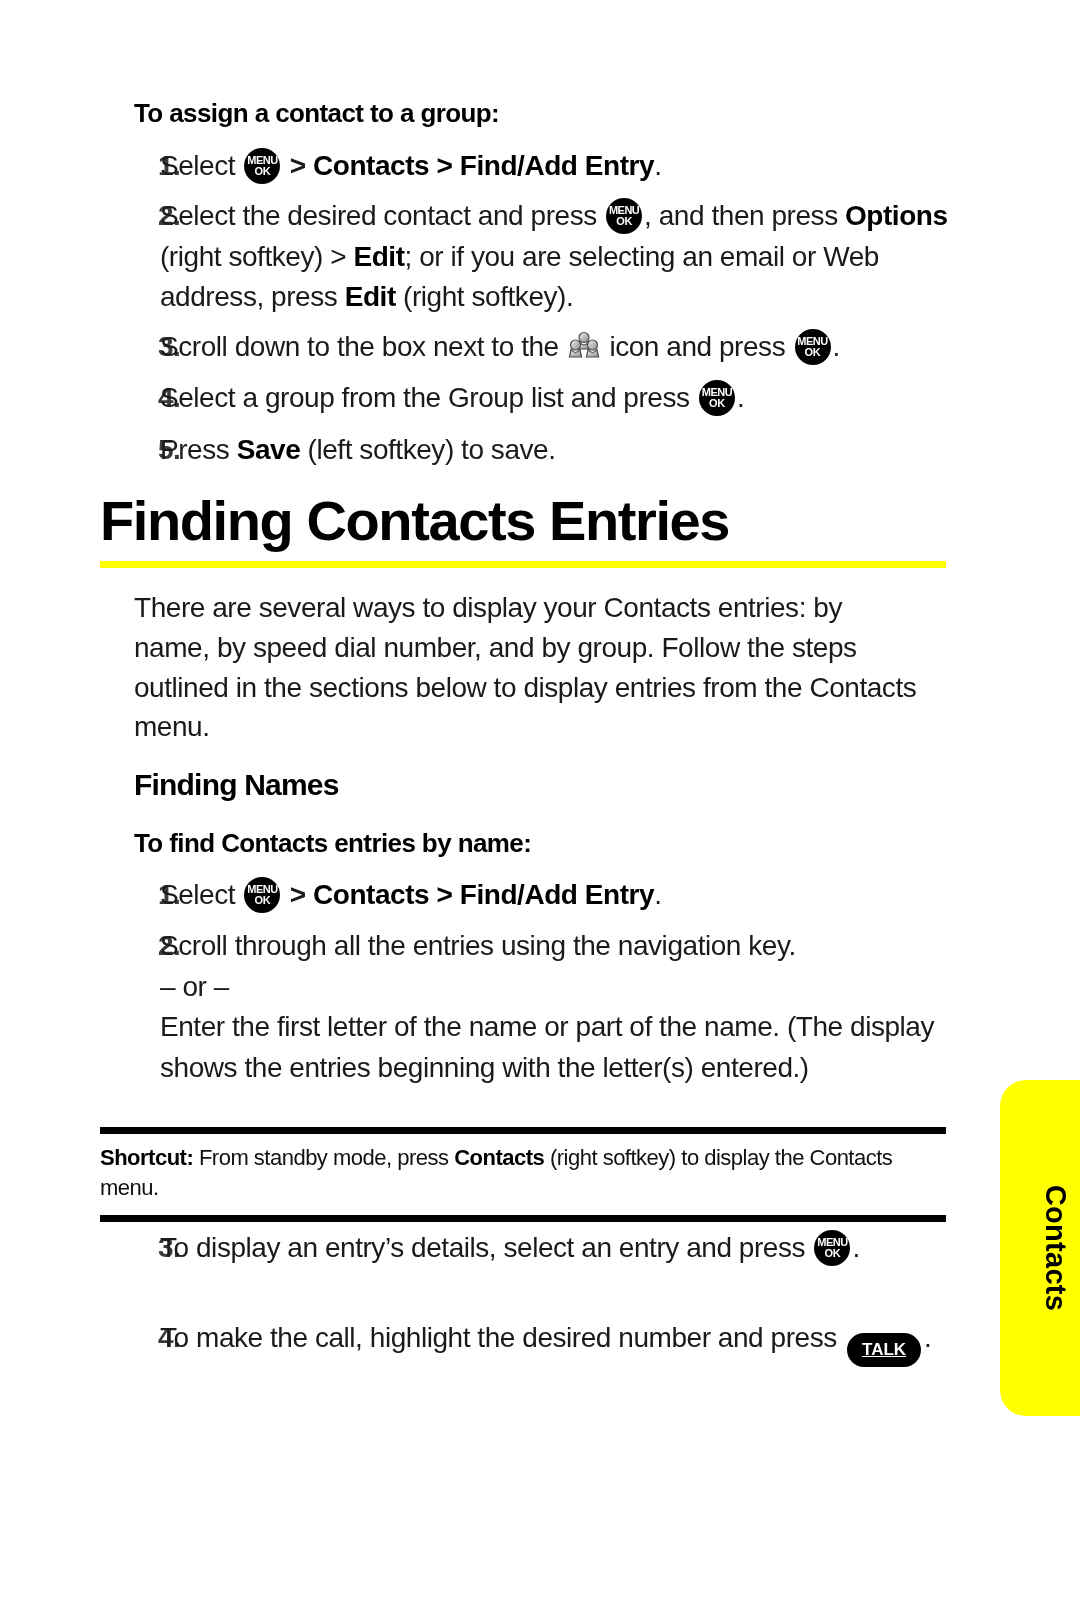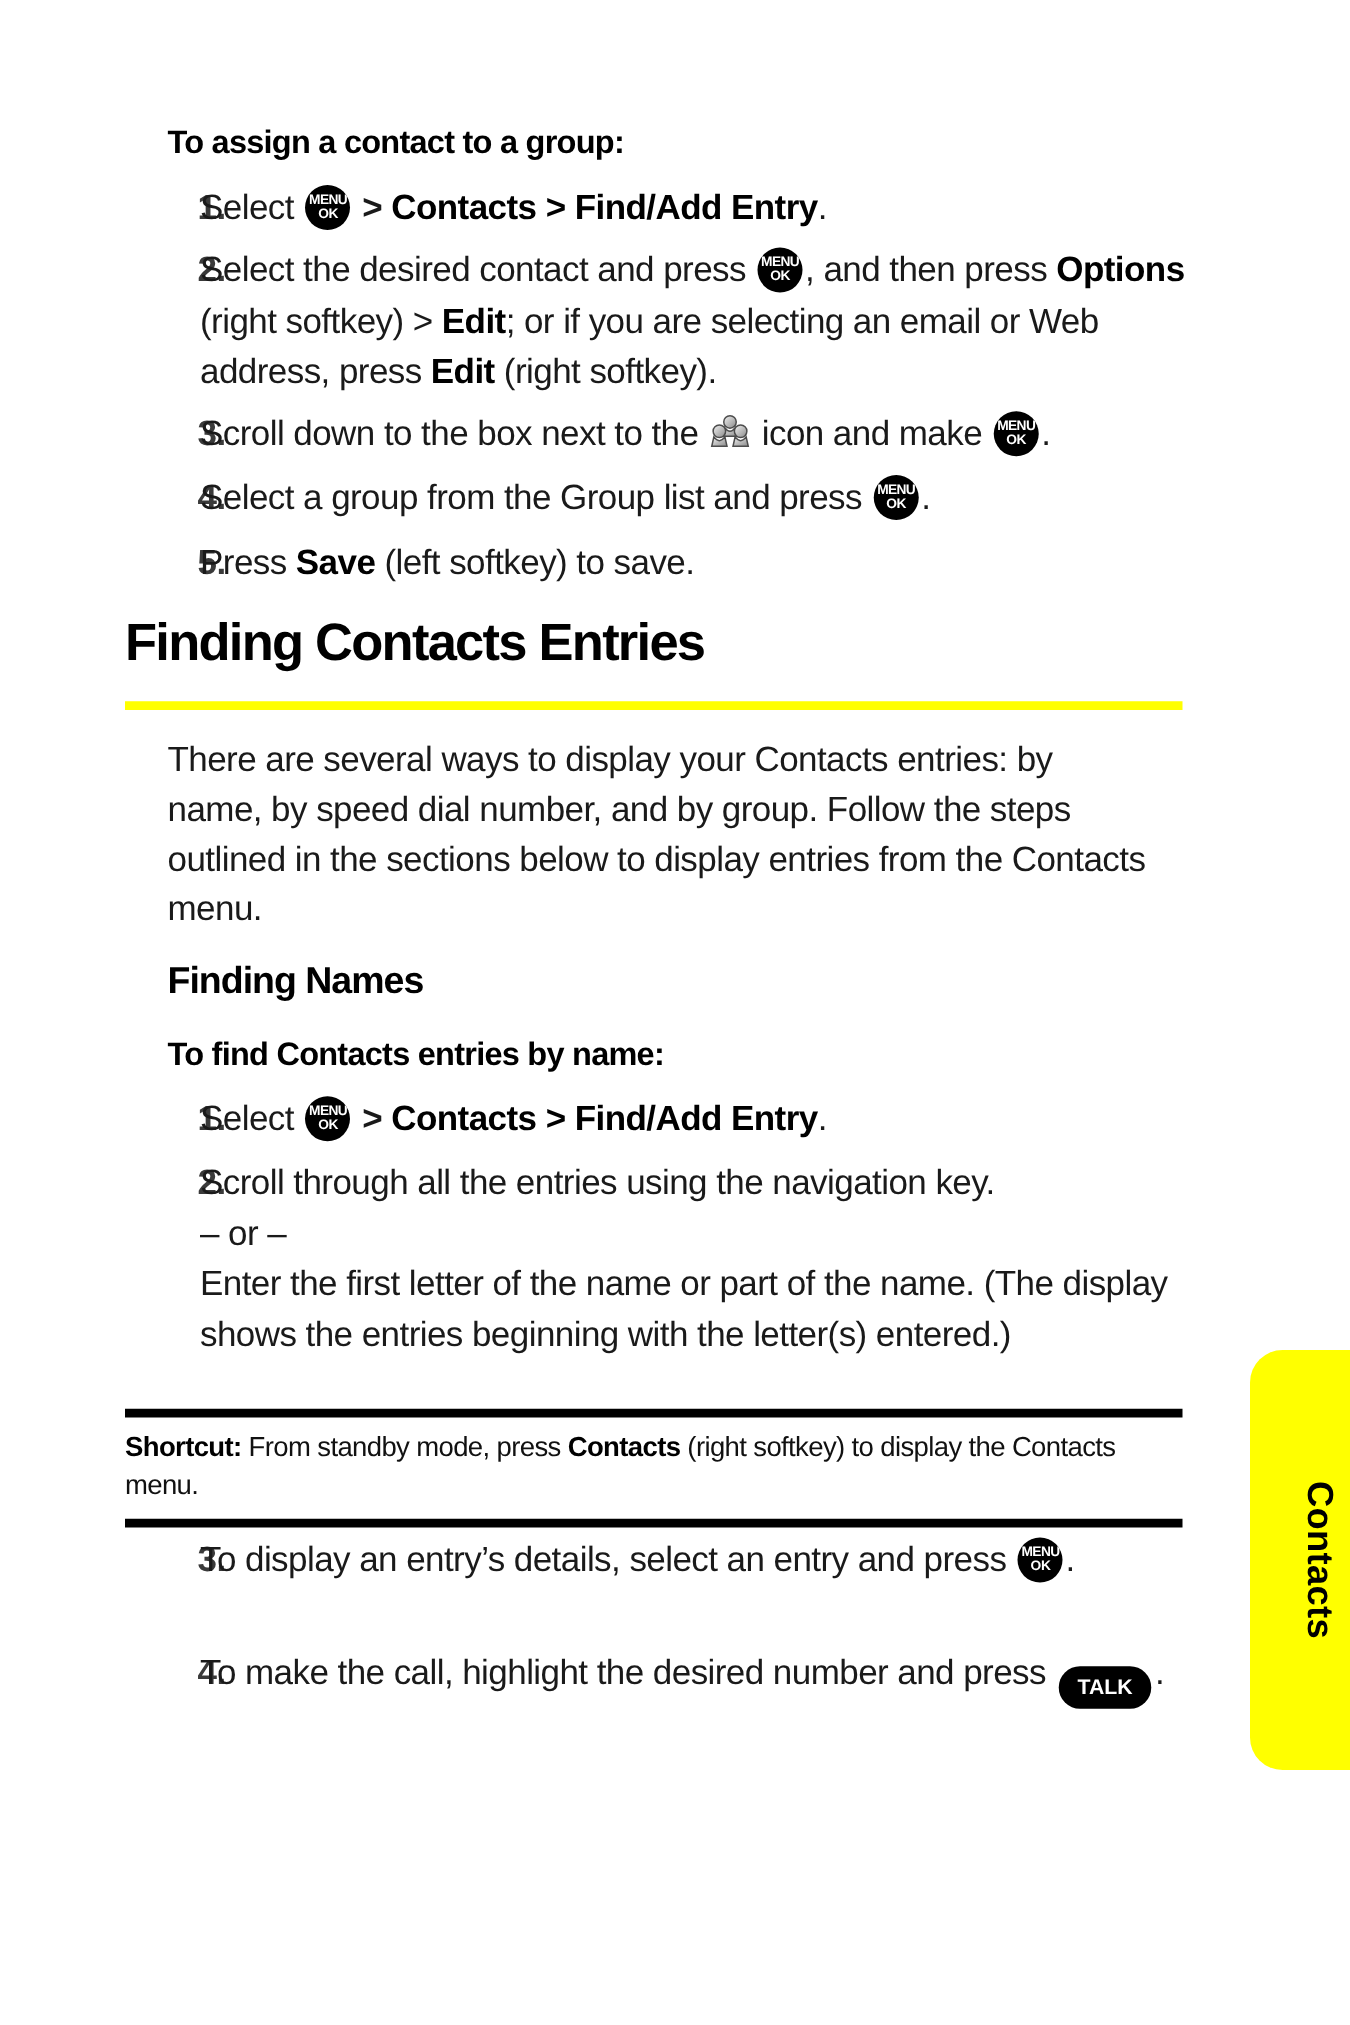--- a/index.html
+++ b/index.html
@@ -53,21 +53,21 @@
   
   .subhead {
     font-weight: bold;
     font-size: 26px;
     letter-spacing: -0.6px;
     color: #000;
     margin: 0;
   }
   .h1 {
     font-weight: bold;
-    font-size: 42px;
+    font-size: 56px;
     letter-spacing: -1.4px;
     color: #000;
     margin: 0;
     line-height: 1.04;
   }
   .h2 {
     font-weight: bold;
     font-size: 30px;
     letter-spacing: -0.8px;
     color: #000;
@@ -181,20 +181,21 @@
     vertical-align: -8px;
     margin: 0 3px;
     text-align: center;
     font-size: 17px;
     font-weight: bold;
     line-height: 34px;
     letter-spacing: 0px;
     padding: 0 6px;
     box-sizing: border-box;
     font-family: "Liberation Sans", sans-serif;
+    text-decoration: underline;
   }
   .icon-group {
     display: inline-block;
     width: 34px;
     height: 32px;
     vertical-align: -7px;
     margin: 0 1px;
   }
 
   
@@ -233,21 +234,21 @@
         </linearGradient>
       </defs>
       <g stroke="#4d4d4d" stroke-width="1.2" fill="url(#pg)">
         <ellipse cx="17" cy="6.5" rx="5" ry="5"></ellipse>
         <path d="M12.6 11 Q17 17 21.4 11 L23 18 L11 18 Z"></path>
         <ellipse cx="8.5" cy="14" rx="5" ry="5"></ellipse>
         <path d="M4.1 18.5 Q8.5 24.5 12.9 18.5 L14.6 26 L2.4 26 Z"></path>
         <ellipse cx="25.5" cy="14" rx="5" ry="5"></ellipse>
         <path d="M21.1 18.5 Q25.5 24.5 29.9 18.5 L31.6 26 L19.4 26 Z"></path>
       </g>
-    </svg></span><span> icon and make </span><span class="key-menu"><span class="kl1">MENU</span><span class="kl2">OK</span></span><span>.</span></span>
+    </svg></span><span> icon and press </span><span class="key-menu"><span class="kl1">MENU</span><span class="kl2">OK</span></span><span>.</span></span>
   </div>
 
   <div class="abs oitem" style="left:100px; top:378px; width:848px;">
     <span class="onum">4.</span>
     <span class="obody"><span>Select a group from the Group list and press </span><span class="key-menu"><span class="kl1">MENU</span><span class="kl2">OK</span></span><span>.</span></span>
   </div>
 
   <div class="abs oitem" style="left:100px; top:430px; width:848px;">
     <span class="onum">5.</span>
     <span class="obody"><span>Press </span><b>Save</b><span> (left softkey) to save.</span></span>

